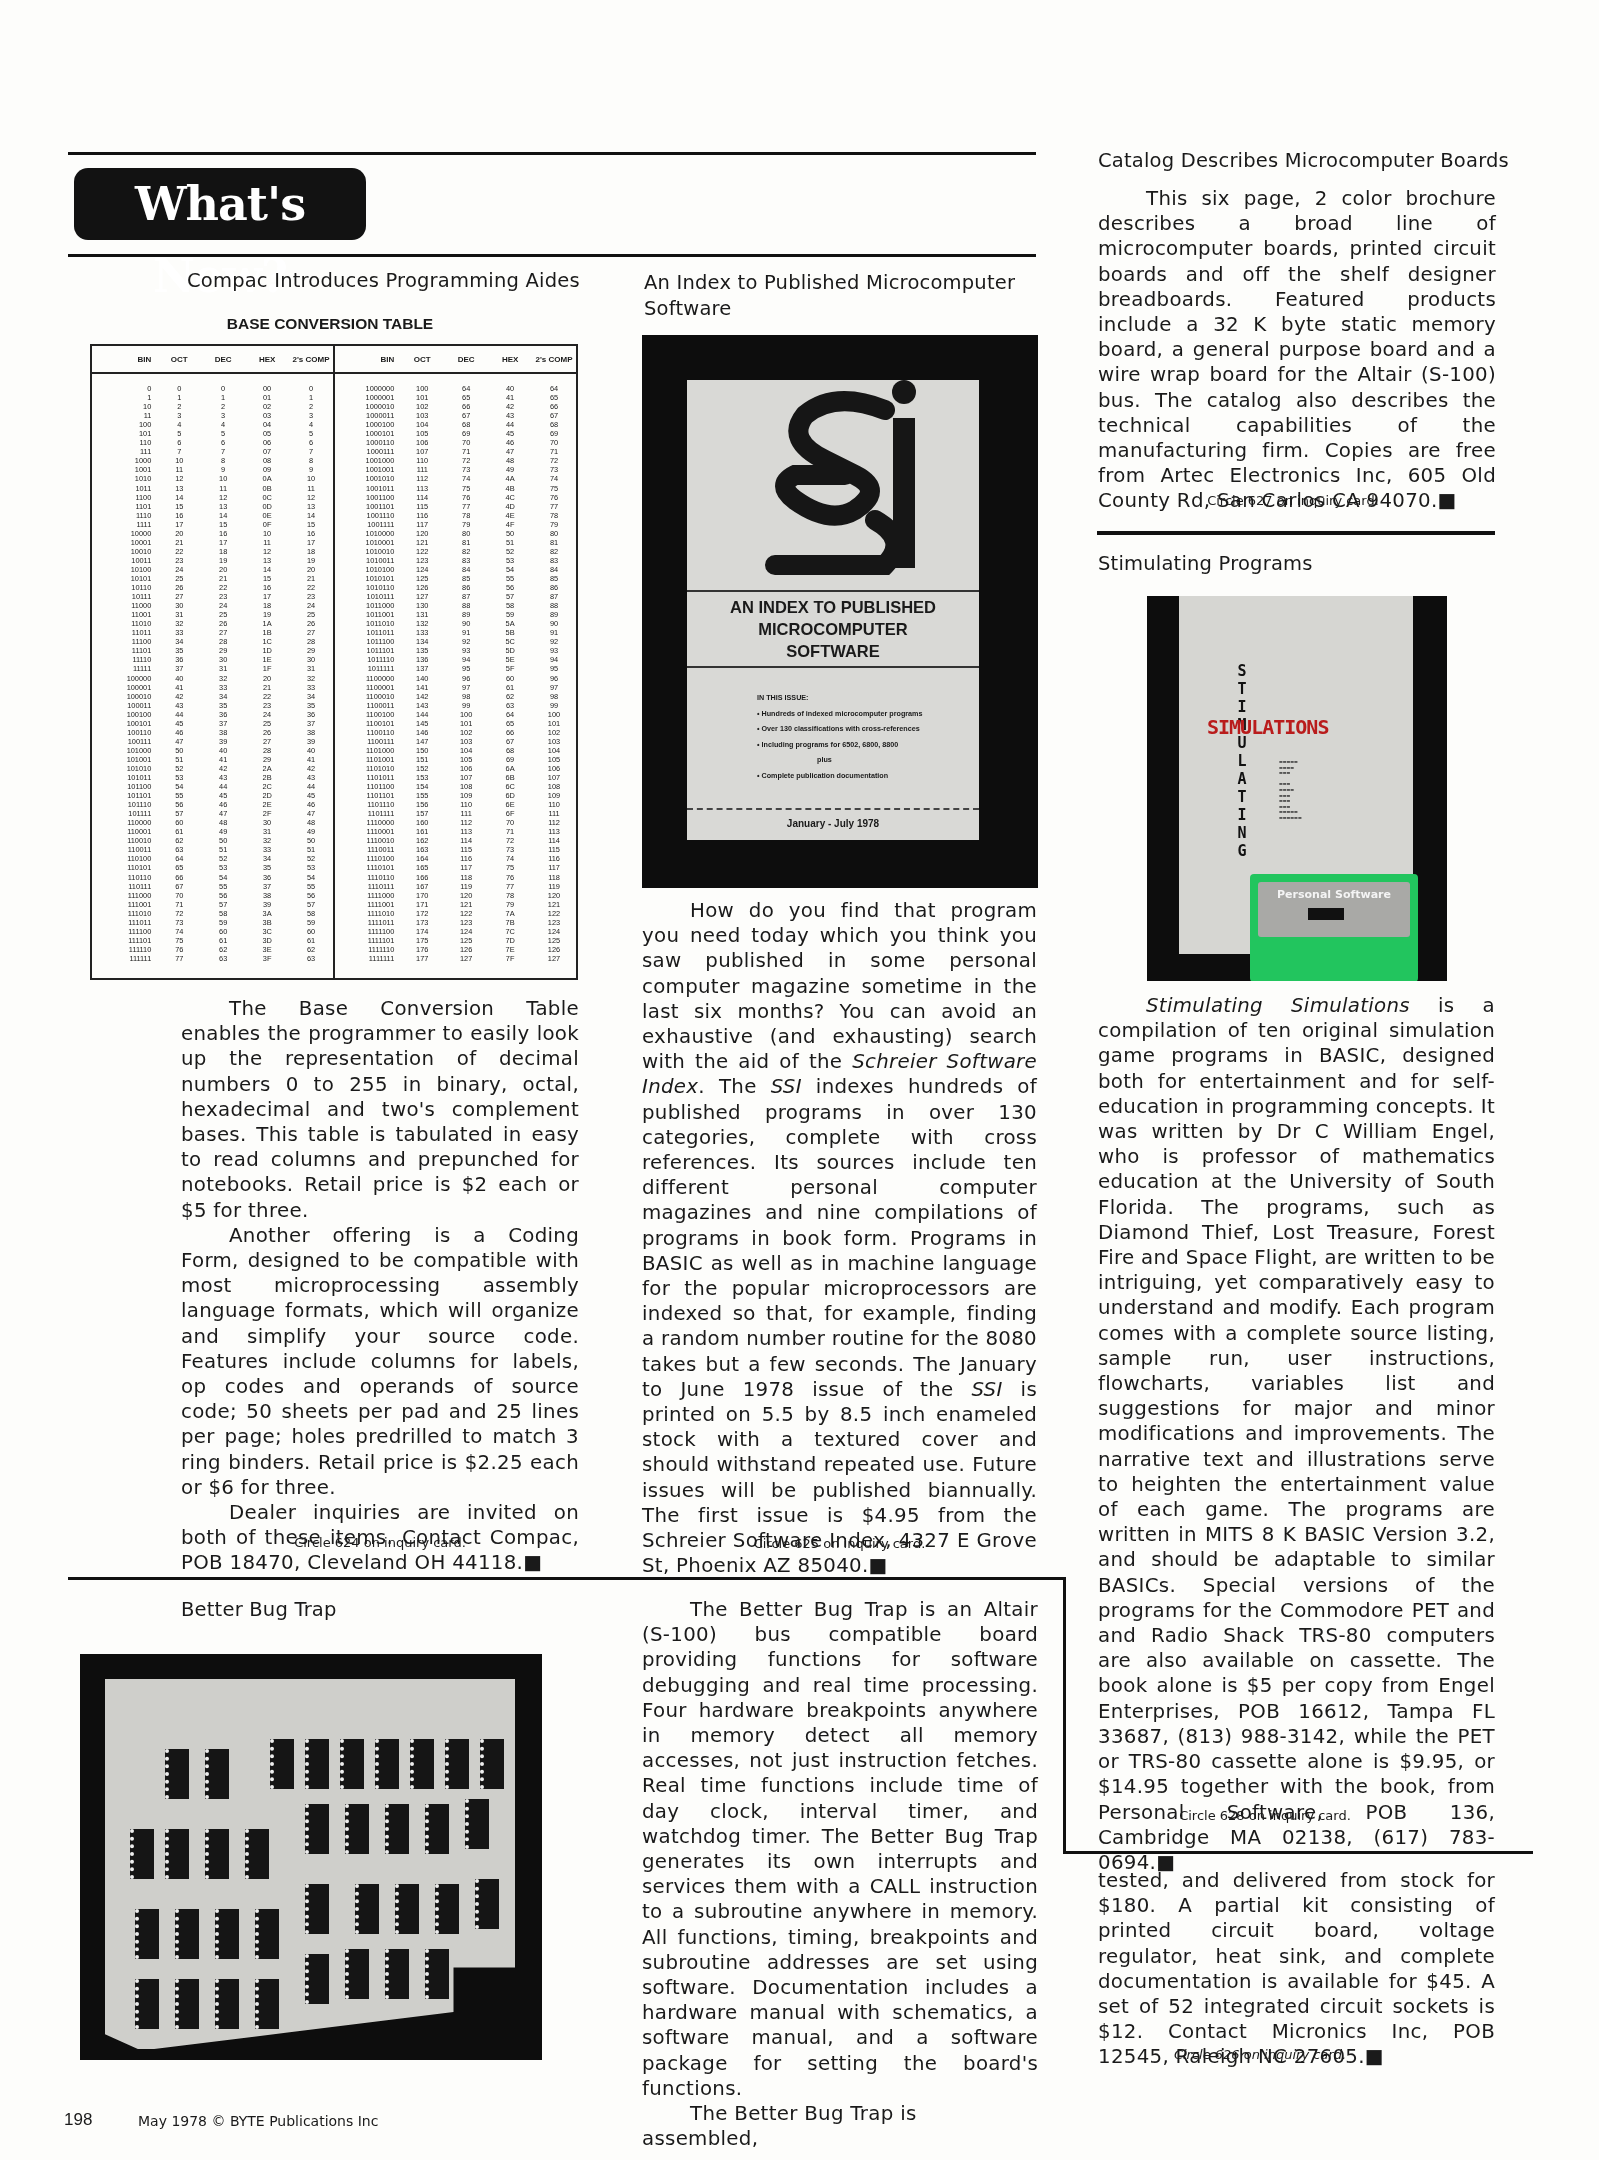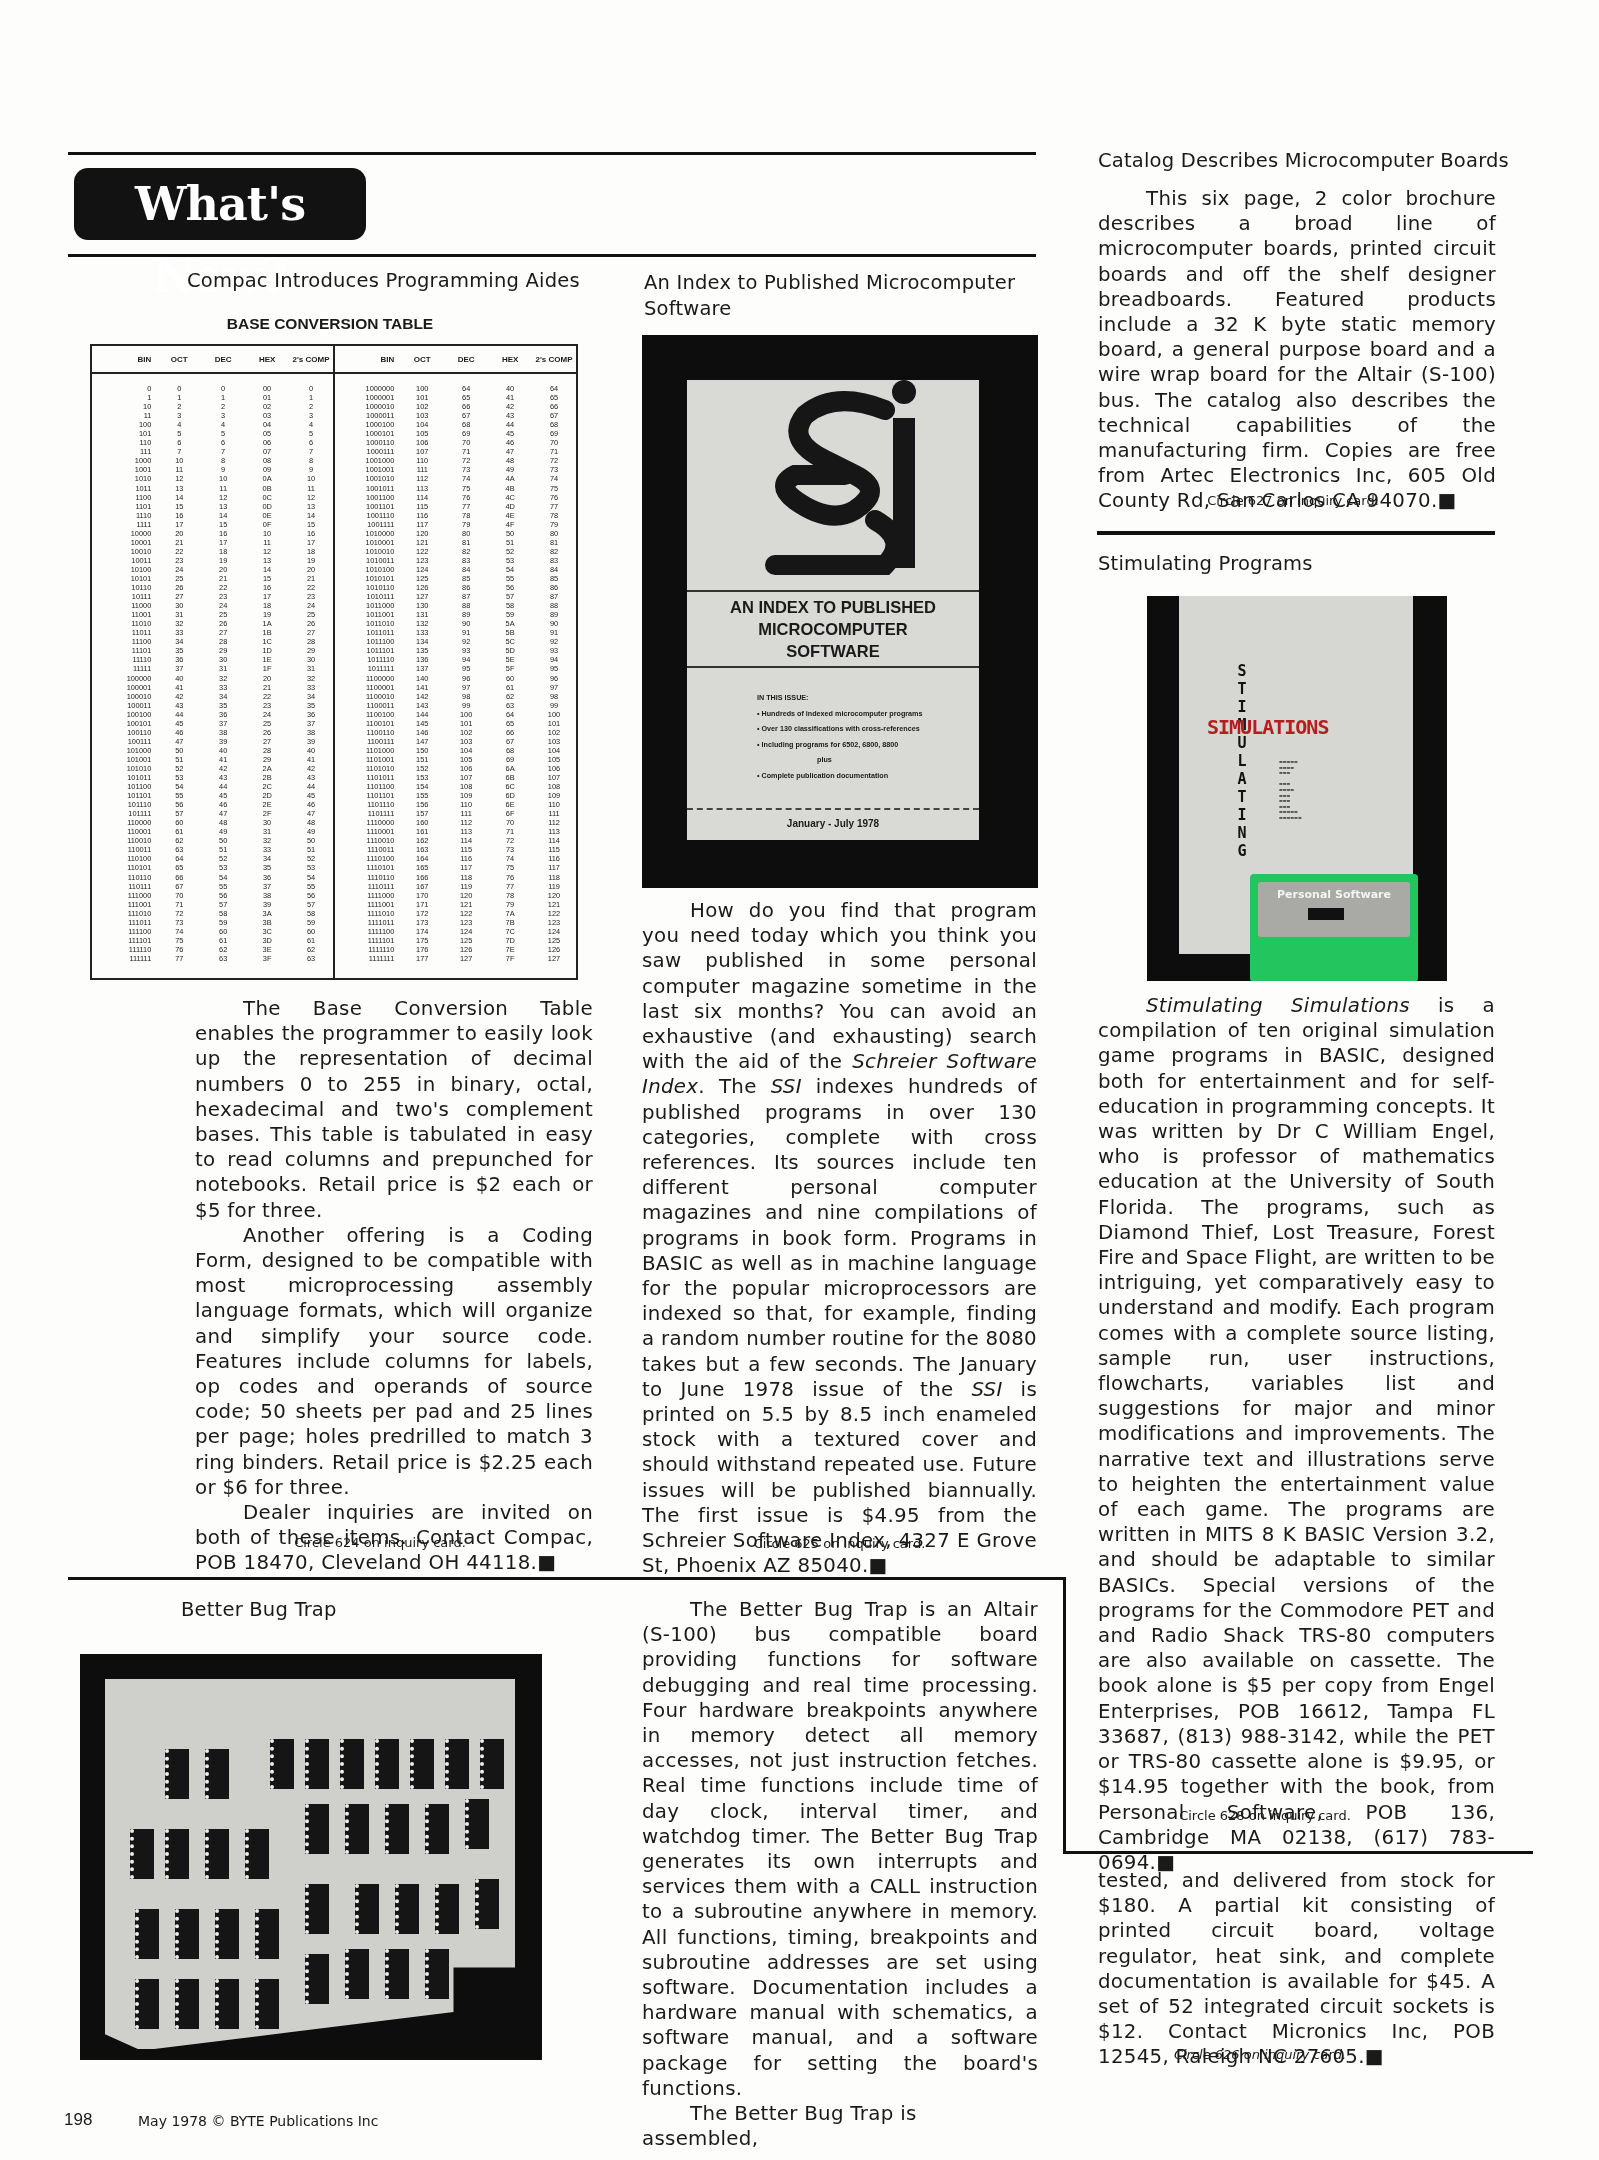--- a/index.html
+++ b/index.html
@@ -975,21 +975,21 @@
         <div class="tbl-row">
           <span>1111111</span>
           <span>177</span>
           <span>127</span>
           <span>7F</span>
           <span>127</span>
         </div>
       </div>
   </div>
 </div>
-<div class="body" style="left:195px;top:996px;width:398px;">
+<div class="body" style="left:181px;top:996px;width:398px;">
   <p>The Base Conversion Table enables the programmer to easily look up the representation of decimal numbers 0 to 255 in binary, octal, hexadecimal and two's complement bases. This table is tabulated in easy to read columns and prepunched for notebooks. Retail price is $2 each or $5 for three.</p>
   <p>Another offering is a Coding Form, designed to be compatible with most microprocessing assembly language formats, which will organize and simplify your source code. Features include columns for labels, op codes and operands of source code; 50 sheets per pad and 25 lines per page; holes predrilled to match 3 ring binders. Retail price is $2.25 each or $6 for three.</p>
   <p>Dealer inquiries are invited on both of these items. Contact Compac, POB 18470, Cleveland OH 44118.■</p>
 </div>
 <div class="circle" style="left:181px;top:1535px;width:398px;">Circle 624 on inquiry card.</div>
 
 <div class="heading" style="left:644px;top:270px;width:400px;">An Index to Published Microcomputer Software</div>
 <div class="photo" style="left:642px;top:335px;width:396px;height:553px;">
   <div class="ssi-page">
     <svg class="ssi-logo" viewBox="0 0 200 195">

